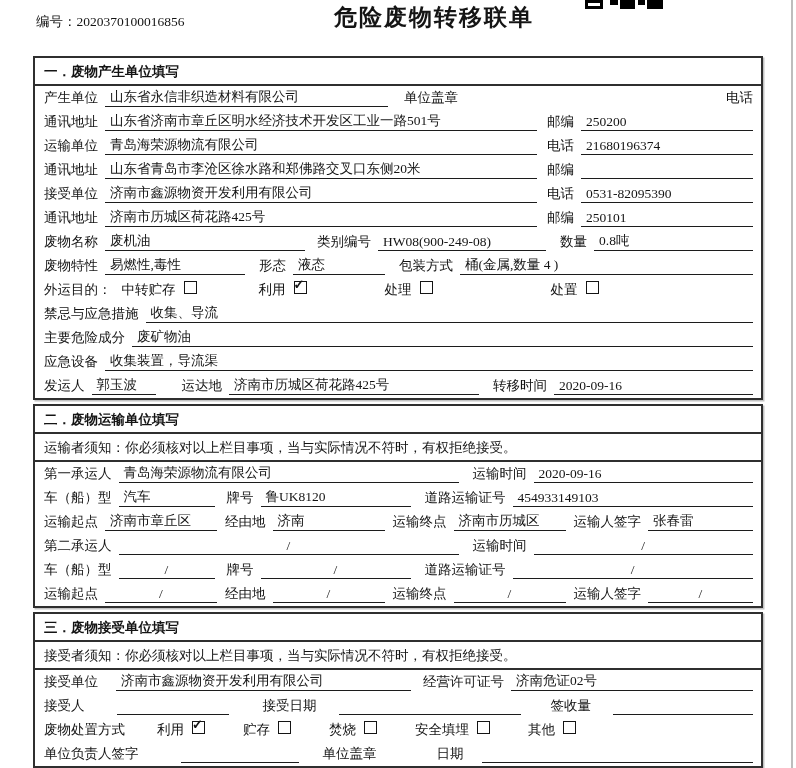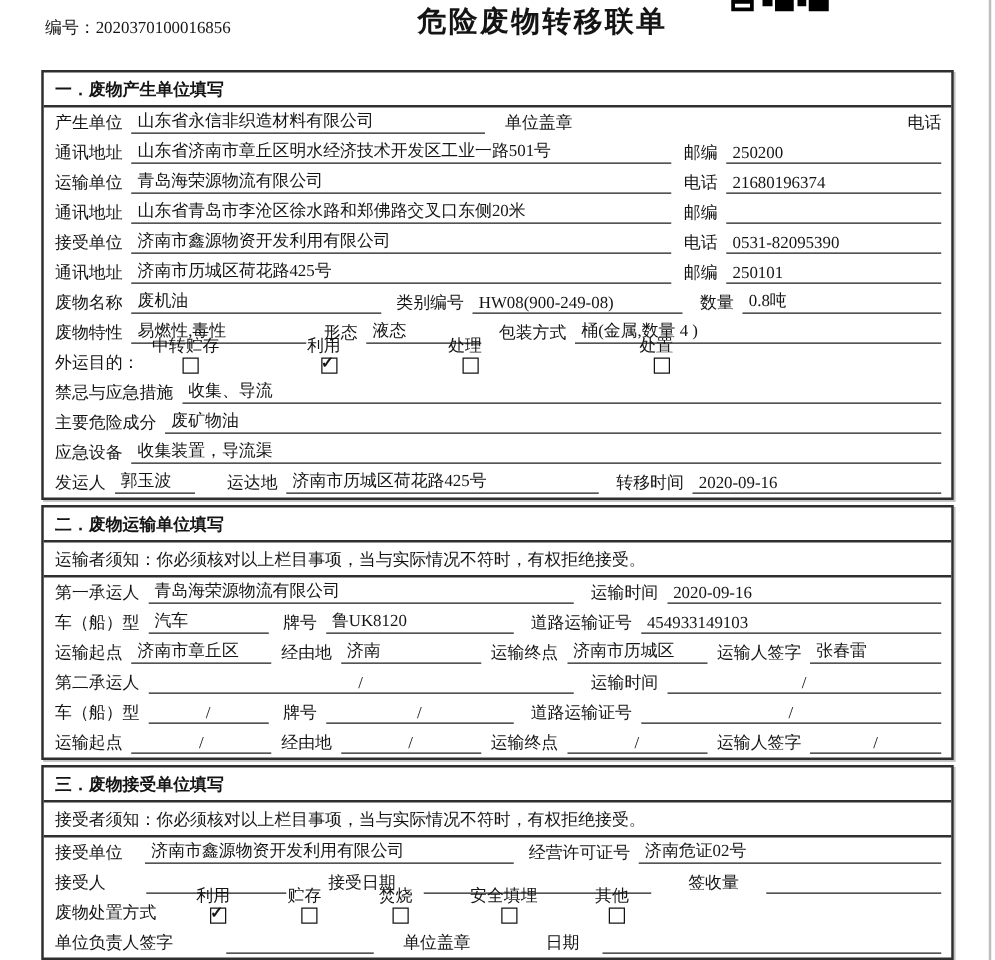--- a/index.html
+++ b/index.html
@@ -20,21 +20,21 @@
   .sec-title { font-weight:bold; padding:5px 9px 3px 9px; border-bottom:2px solid #2f2f2f; }
   .notice { padding:5px 9px 3px 9px; border-bottom:2px solid #2f2f2f; }
 
   .row { display:flex; align-items:flex-end; height:24px; padding:0 8px 3px 9px; box-sizing:border-box; }
   .lbl { white-space:nowrap; }
   .val { border-bottom:1px solid #1c1c1c; margin-left:7px; padding:0 5px; white-space:nowrap; overflow:hidden; min-height:17px; box-sizing:border-box; }
   .grow { flex:1 1 auto; }
   .c { text-align:center; }
   .spacer { flex:1 1 auto; }
 
-  .opt { display:flex; align-items:center;flex-direction:column; }
+  .opt { display:flex; align-items:flex-start; }
   .opt .lbl { margin-right:8px; }
   .cb { width:11px; height:11px; border:1.4px solid #141414; position:relative; top:0px; flex:0 0 auto; }
   .cb.checked::after { content:"✓"; position:absolute; left:-1px; top:-5px; font-size:13px; font-weight:bold; color:#141414; }
 
   .footer { margin:5px 0 0 36px; }
 </style>
 </head>
 <body>
 
 <div class="page">

